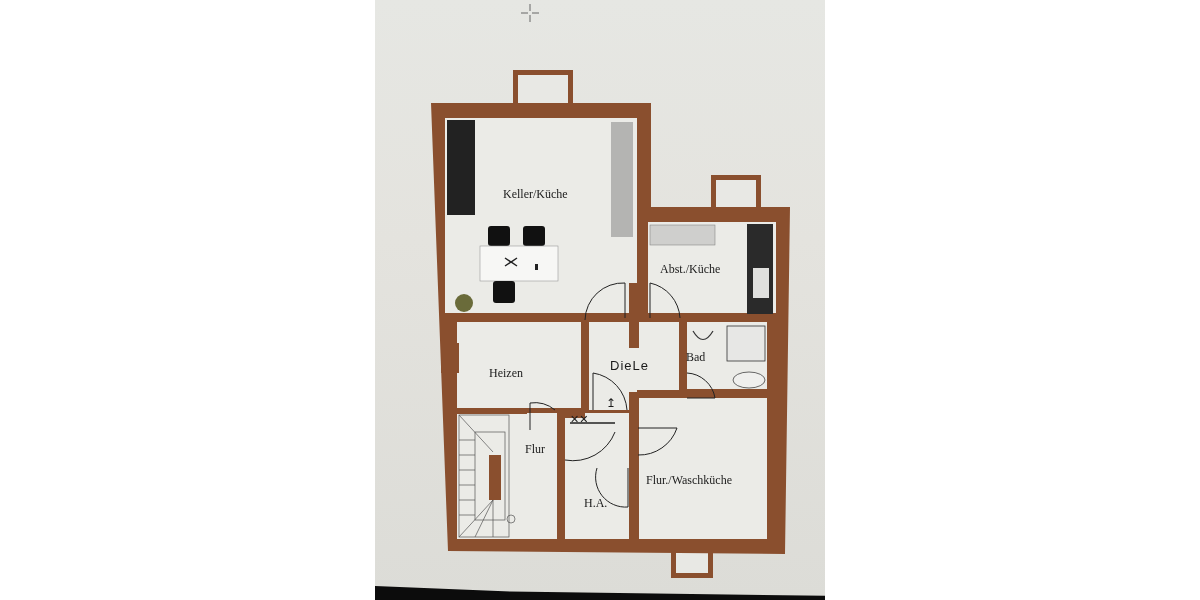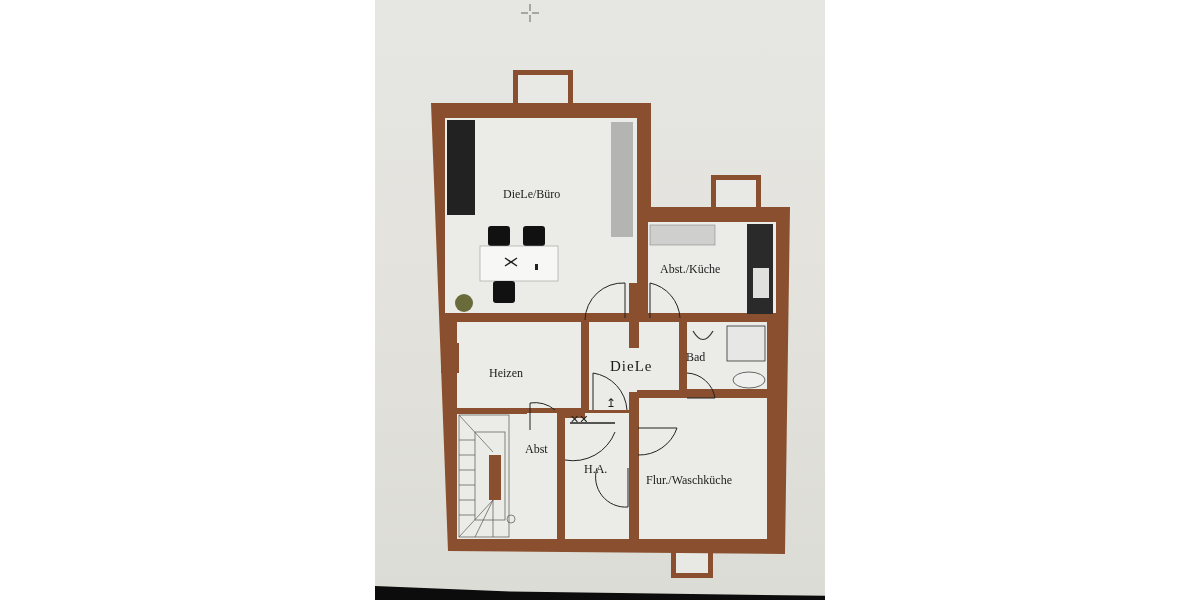--- a/index.html
+++ b/index.html
@@ -16,21 +16,21 @@
       position: absolute; left: 0; bottom: 0; width: 450px; height: 14px;
       background: #0c0c0c;
       clip-path: polygon(0 0, 30% 40%, 100% 70%, 100% 100%, 0 100%);
     }
     .crosshair { position: absolute; left: 146px; top: 4px; width: 18px; height: 18px; }
     .plan { position: absolute; left: 0; top: 0; width: 450px; height: 600px; }
     .label {
       position: absolute; font-size: 12px; color: #1a1a1a; white-space: nowrap;
       font-family: "Liberation Serif", serif;
     }
-    .label.hand { font-family: Liberation Serif, serif; font-size: 15px; letter-spacing: 1px; }
+    .label.hand { font-family: Liberation Sans, sans-serif; font-size: 13px; letter-spacing: 1px; }
   </style>
 </head>
 <body>
 
 <div class="photo">
   <svg class="crosshair" viewBox="0 0 18 18">
     <line x1="9" y1="0" x2="9" y2="7" stroke="#666" stroke-width="1"></line>
     <line x1="9" y1="11" x2="9" y2="18" stroke="#666" stroke-width="1"></line>
     <line x1="0" y1="9" x2="7" y2="9" stroke="#666" stroke-width="1"></line>
     <line x1="11" y1="9" x2="18" y2="9" stroke="#666" stroke-width="1"></line>
@@ -133,26 +133,26 @@
       <path d="M263 455 A40 40 0 0 0 302 428"></path>
       <line x1="263" y1="428" x2="302" y2="428"></line>
       <path d="M222 468 A30 30 0 0 0 253 507"></path>
       <line x1="253" y1="468" x2="253" y2="507"></line>
       <path d="M312 373 A30 30 0 0 1 340 398"></path>
       <line x1="312" y1="398" x2="340" y2="398"></line>
     </g>
     <line x1="195" y1="423" x2="240" y2="423" stroke="#222" stroke-width="1.5"></line>
   </svg>
 
-  <span class="label" style="left:128px; top:187px;">DieLe/Büro</span>
+  <span class="label" style="left:128px; top:187px;">Keller/Küche</span>
   <span class="label" style="left:285px; top:262px;text-align:center;">Abst./Küche</span>
   <span class="label" style="left:114px; top:366px;text-align:center;">Heizen</span>
   <span class="label hand" style="left:235px; top:358px;">DieLe</span>
   <span class="label" style="left:311px; top:350px;">Bad</span>
-  <span class="label" style="left:150px; top:442px;">Abst</span>
-  <span class="label" style="left:209px; top:462px;">H.A.</span>
+  <span class="label" style="left:150px; top:442px;">Flur</span>
+  <span class="label" style="left:209px; top:496px;">H.A.</span>
   <span class="label" style="left:271px; top:473px;">Flur./Waschküche</span>
 
   <span class="label" style="left:231px; top:396px; font-size:12px;">↥</span>
   <span class="label" style="left:195px; top:413px; font-size:11px;">✕✕</span>
 
   <div class="photo-bottom-shadow"></div>
 </div>
 
 </body></html>

